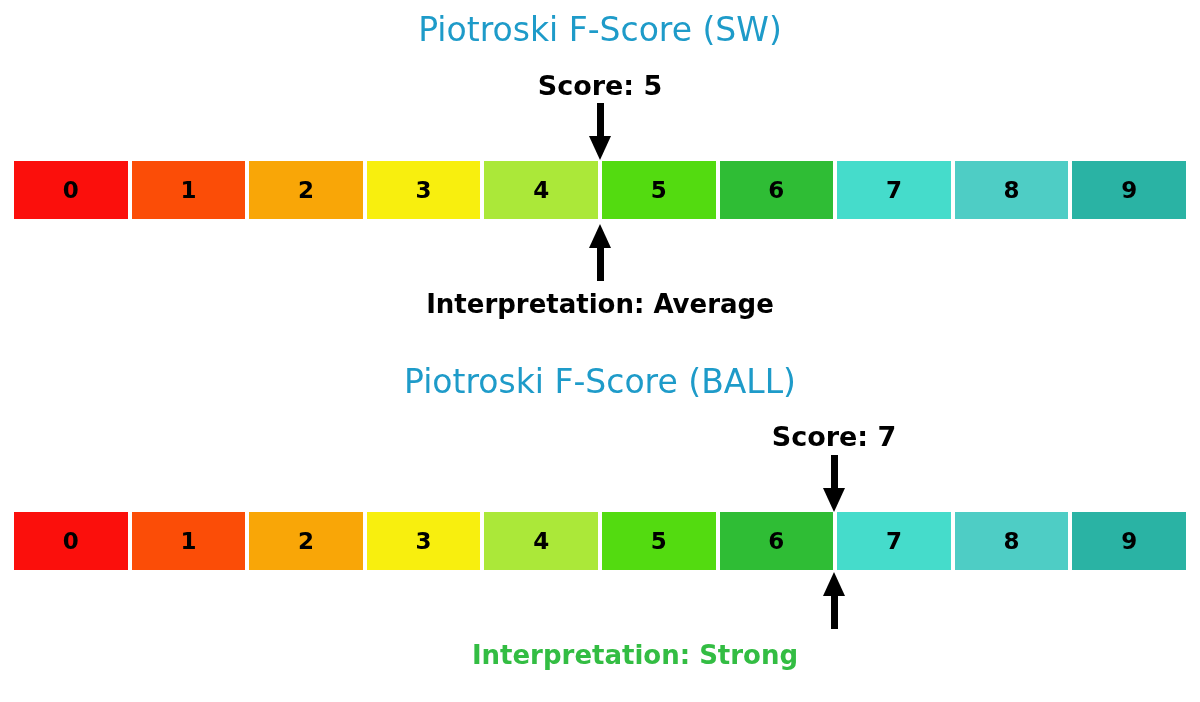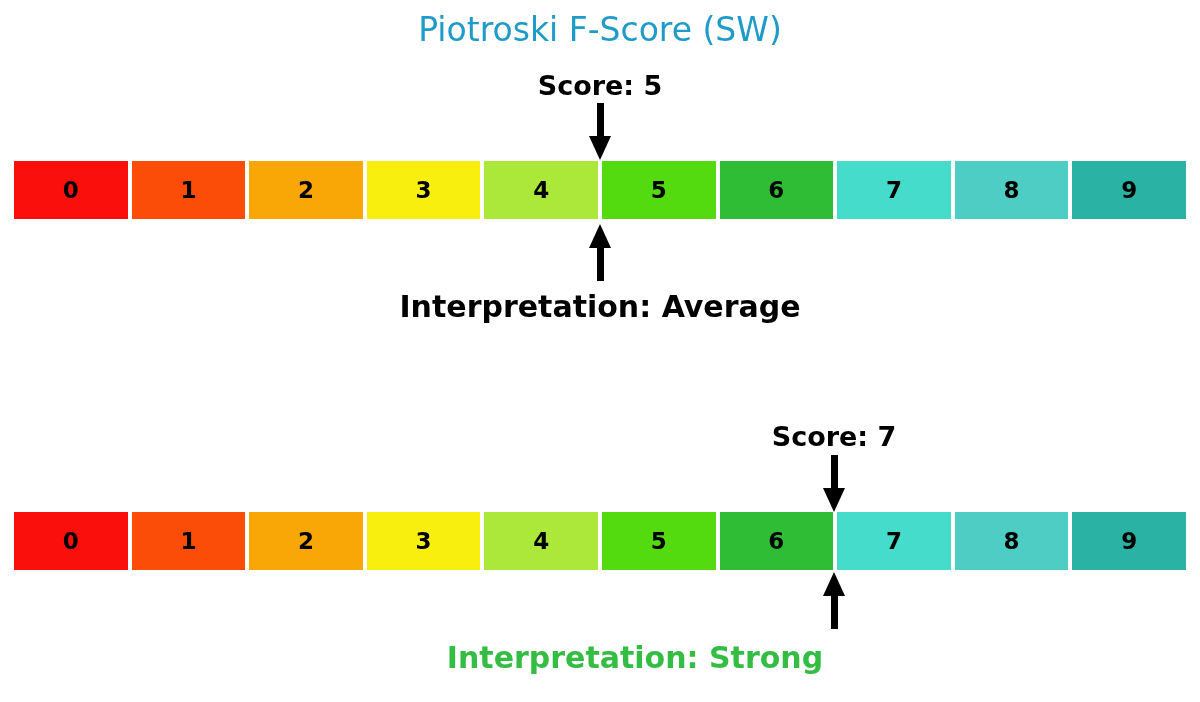--- a/index.html
+++ b/index.html
@@ -27,21 +27,21 @@
     font-weight: bold;
     color: #000000;
     white-space: nowrap;
     margin-top: 12px;
   }
   .interp-label {
     position: absolute;
     left: 0;
     width: 100%;
     text-align: center;
-    font-size: 30px;
+    font-size: 26px;
     font-weight: bold;
     white-space: nowrap;
   }
   .scale-bar {
     position: absolute;
     left: 14px;
     width: 1172px;
     height: 58px;
     display: flex;
     gap: 4px;
@@ -103,20 +103,21 @@
     <div class="scale-cell" style="background-color: rgb(42, 179, 164);">9</div>
   </div>
 
   <div class="arrow" style="left:600px; top:224px">
     <div class="arrow-head-up"></div>
     <div class="arrow-shaft"></div>
   </div>
 
   <div class="interp-label" style="top: 289px; color: rgb(0, 0, 0);">Interpretation: Average</div>
 
+  <div class="chart-title" style="top: 362px; color: rgb(30, 155, 201);">Piotroski F-Score (BALL)</div>
 
   <div class="score-label" style="top:409px; left:834px">Score: 7</div>
 
   <div class="arrow" style="left:834px; top:455px">
     <div class="arrow-shaft"></div>
     <div class="arrow-head-down"></div>
   </div>
 
   <div class="scale-bar" style="top:512px">
     <div class="scale-cell" style="background-color: rgb(251, 15, 12);">0</div>

